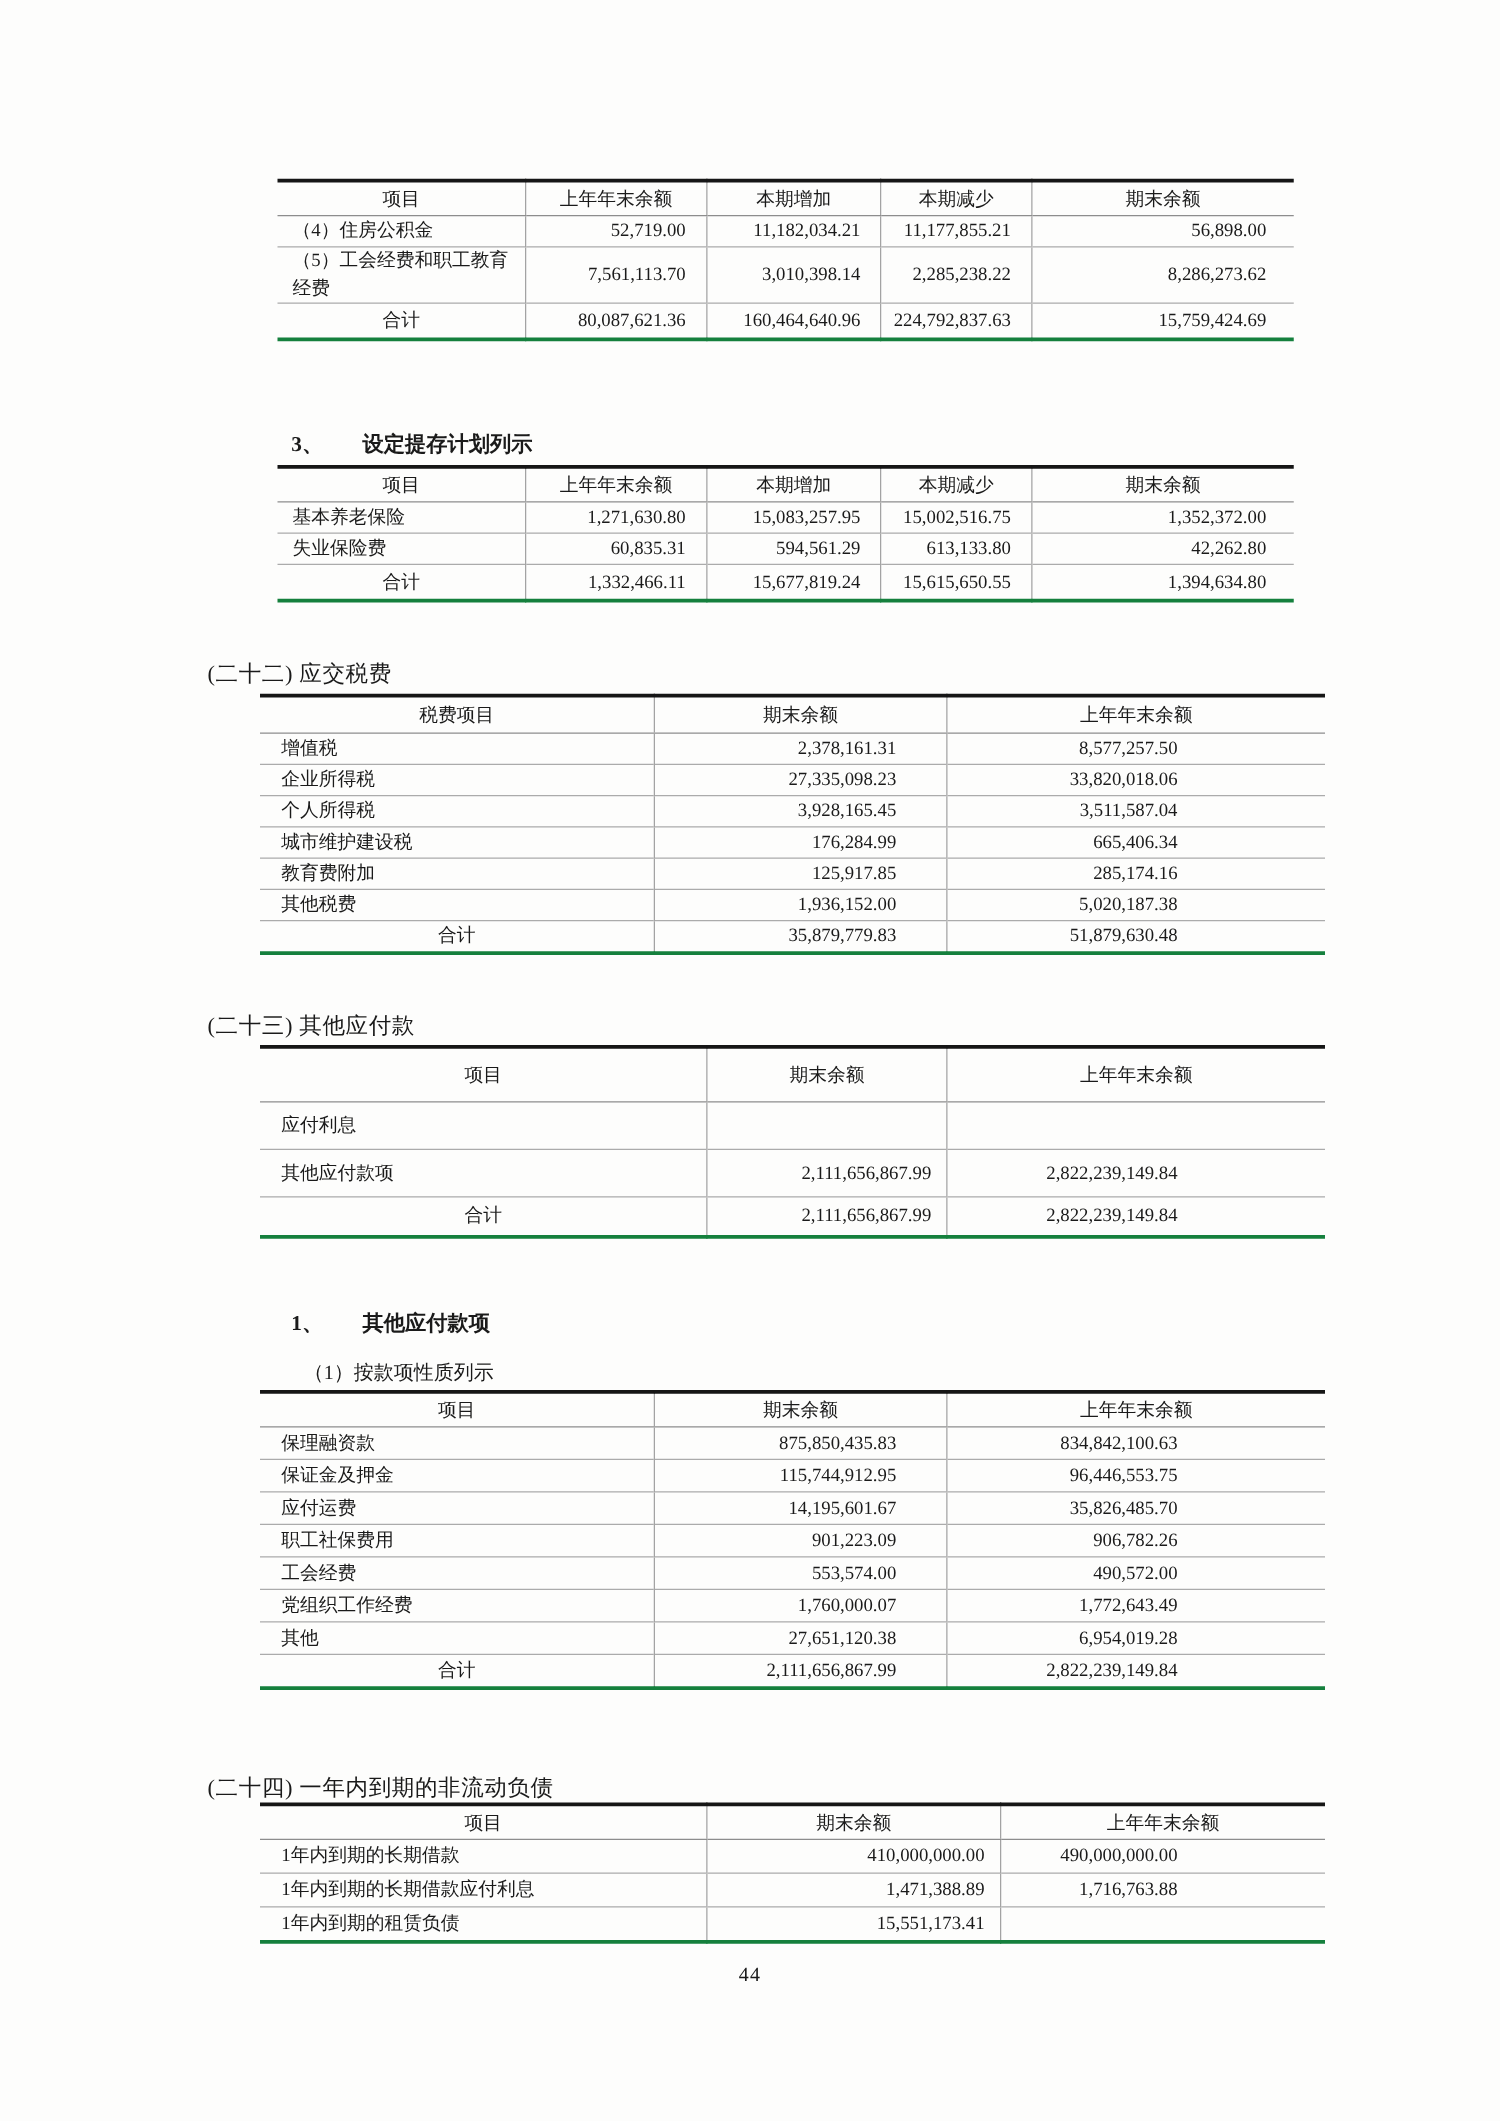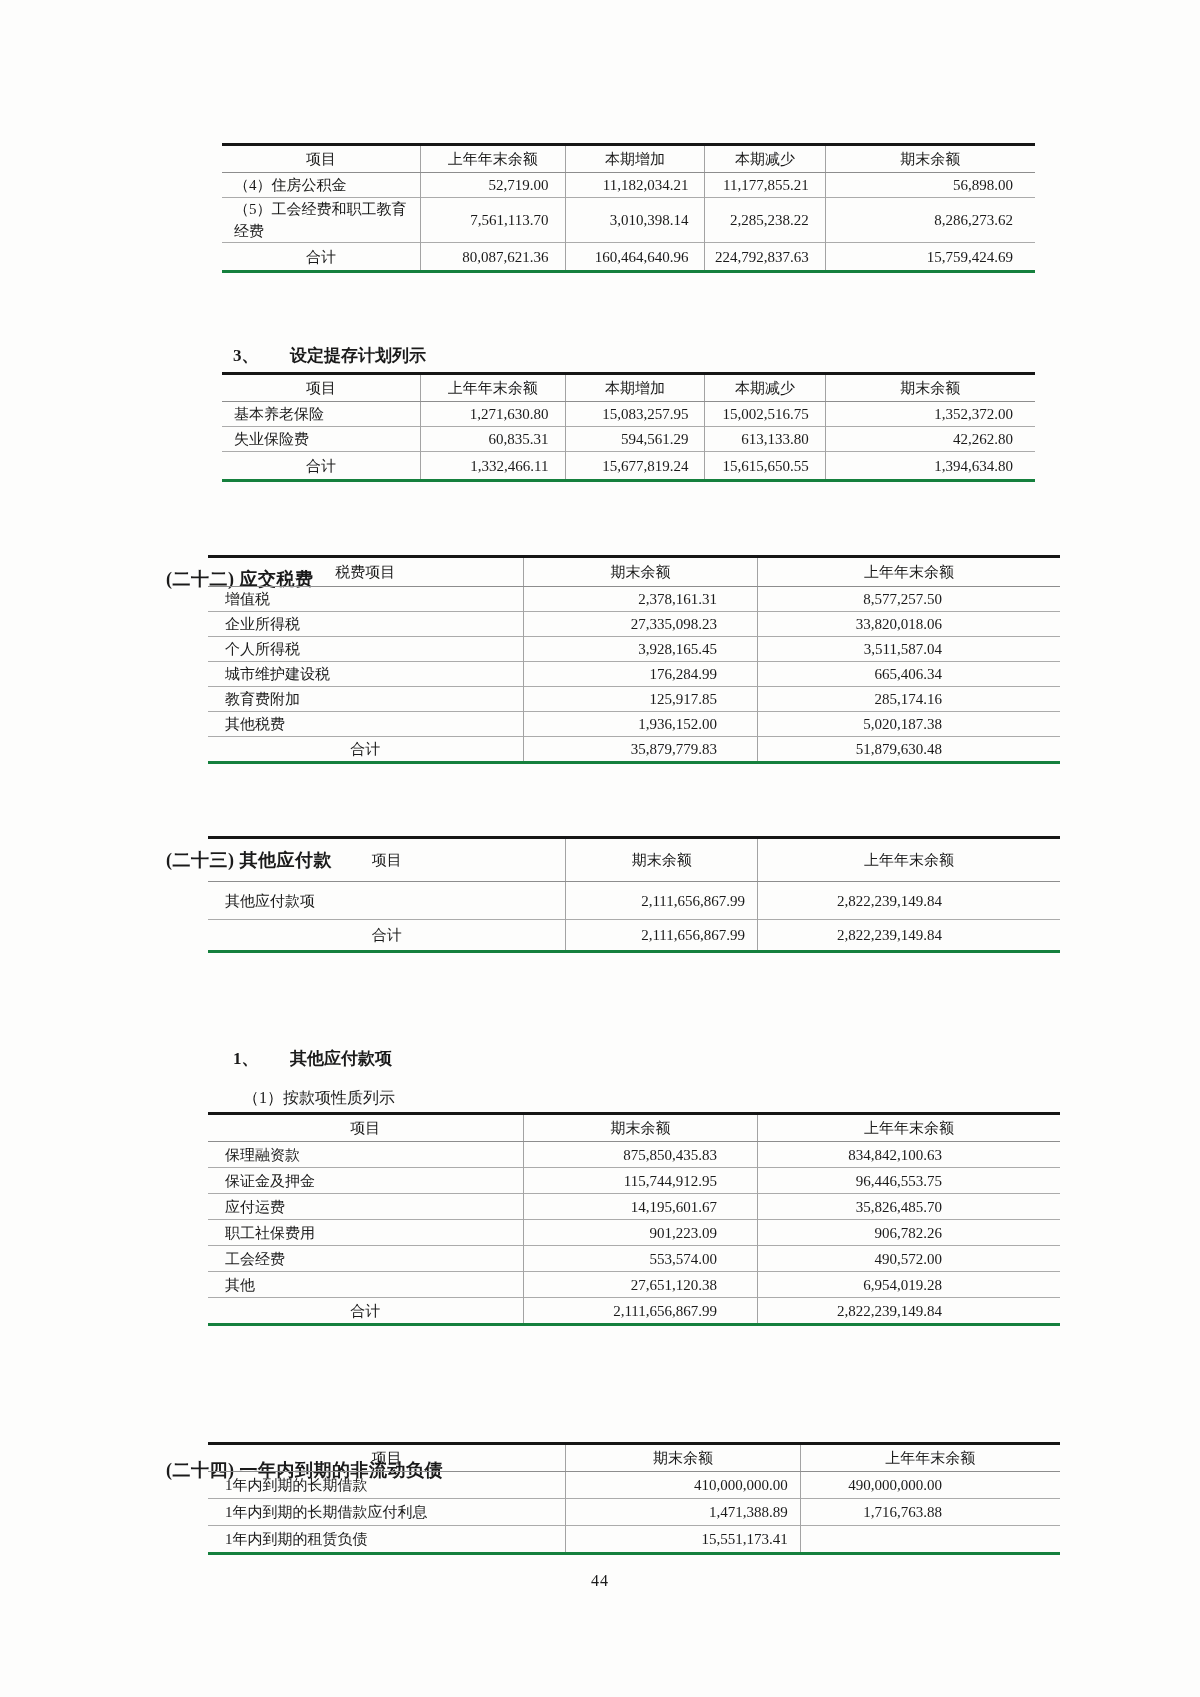--- a/index.html
+++ b/index.html
@@ -51,21 +51,21 @@
   .w6 td.num:last-child{padding-right:118px;}
 
   .w4{left:208px;top:836px;width:852px;}
   .w4 th{height:42px;}
   .w4 td{height:37px;}
   .w4 tr.total-row td{height:30px;}
   .w4 td.num{padding-right:12px;}
   .w4 td.num:last-child{padding-right:118px;}
 
   
-  .sec{position:absolute;font-weight:bold;font-size:18px;letter-spacing:0.5px;white-space:nowrap;margin-top:40px;}
+  .sec{position:absolute;font-weight:normal;font-size:18px;letter-spacing:0.5px;white-space:nowrap;}
   .h-s22{left:166px;top:527px;}
   .h-s23{left:166px;top:808px;}
   .h-s24{left:166px;top:1418px;}
   .sub{position:absolute;font-weight:bold;font-size:17px;display:flex;white-space:nowrap;}
   .sub .sub-num{display:inline-block;width:57px;}
   .h-s3{left:233px;top:344px;}
   .h-s1{left:233px;top:1047px;}
   .plain{position:absolute;font-size:16px;font-weight:normal;white-space:nowrap;}
   .h-s11{left:243px;top:1088px;}
 
@@ -239,20 +239,25 @@
         </colgroup>
         <thead>
           <tr>
             <th>项目</th>
             <th>期末余额</th>
             <th>上年年末余额</th>
           </tr>
         </thead>
         <tbody>
           <tr>
+            <td class="lbl">应付利息</td>
+            <td class="num"></td>
+            <td class="num"></td>
+          </tr>
+          <tr>
             <td class="lbl">其他应付款项</td>
             <td class="num">2,111,656,867.99</td>
             <td class="num">2,822,239,149.84</td>
           </tr>
           <tr class="total-row">
             <td class="lbl total">合计</td>
             <td class="num">2,111,656,867.99</td>
             <td class="num">2,822,239,149.84</td>
           </tr>
         </tbody>
@@ -300,20 +305,25 @@
             <td class="lbl">职工社保费用</td>
             <td class="num">901,223.09</td>
             <td class="num">906,782.26</td>
           </tr>
           <tr>
             <td class="lbl">工会经费</td>
             <td class="num">553,574.00</td>
             <td class="num">490,572.00</td>
           </tr>
           <tr>
+            <td class="lbl">党组织工作经费</td>
+            <td class="num">1,760,000.07</td>
+            <td class="num">1,772,643.49</td>
+          </tr>
+          <tr>
             <td class="lbl">其他</td>
             <td class="num">27,651,120.38</td>
             <td class="num">6,954,019.28</td>
           </tr>
           <tr class="total-row">
             <td class="lbl total">合计</td>
             <td class="num">2,111,656,867.99</td>
             <td class="num">2,822,239,149.84</td>
           </tr>
         </tbody>

